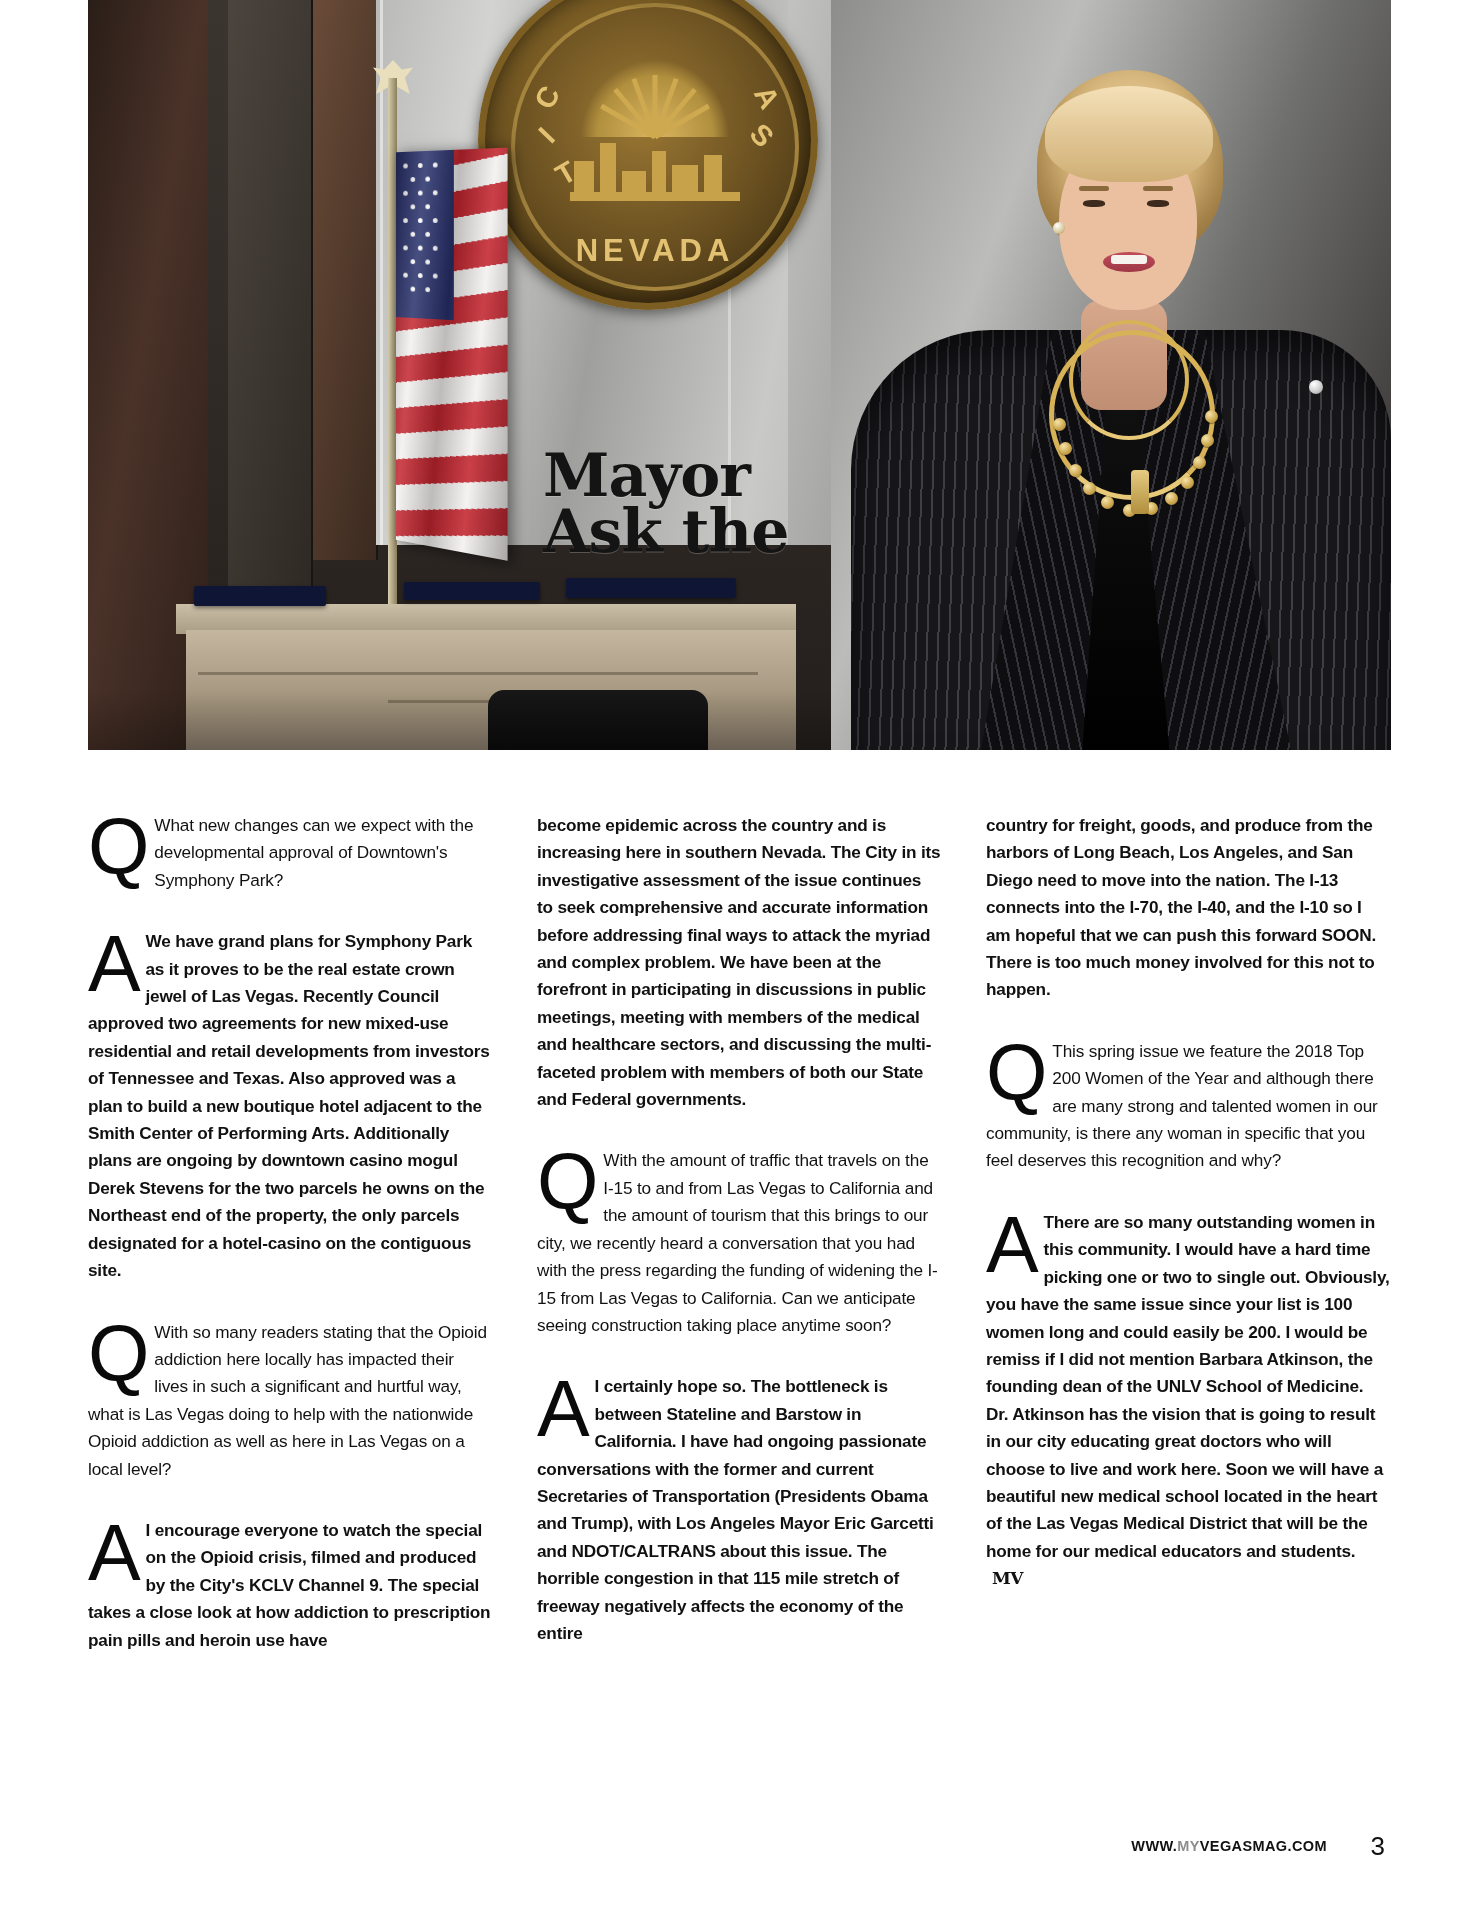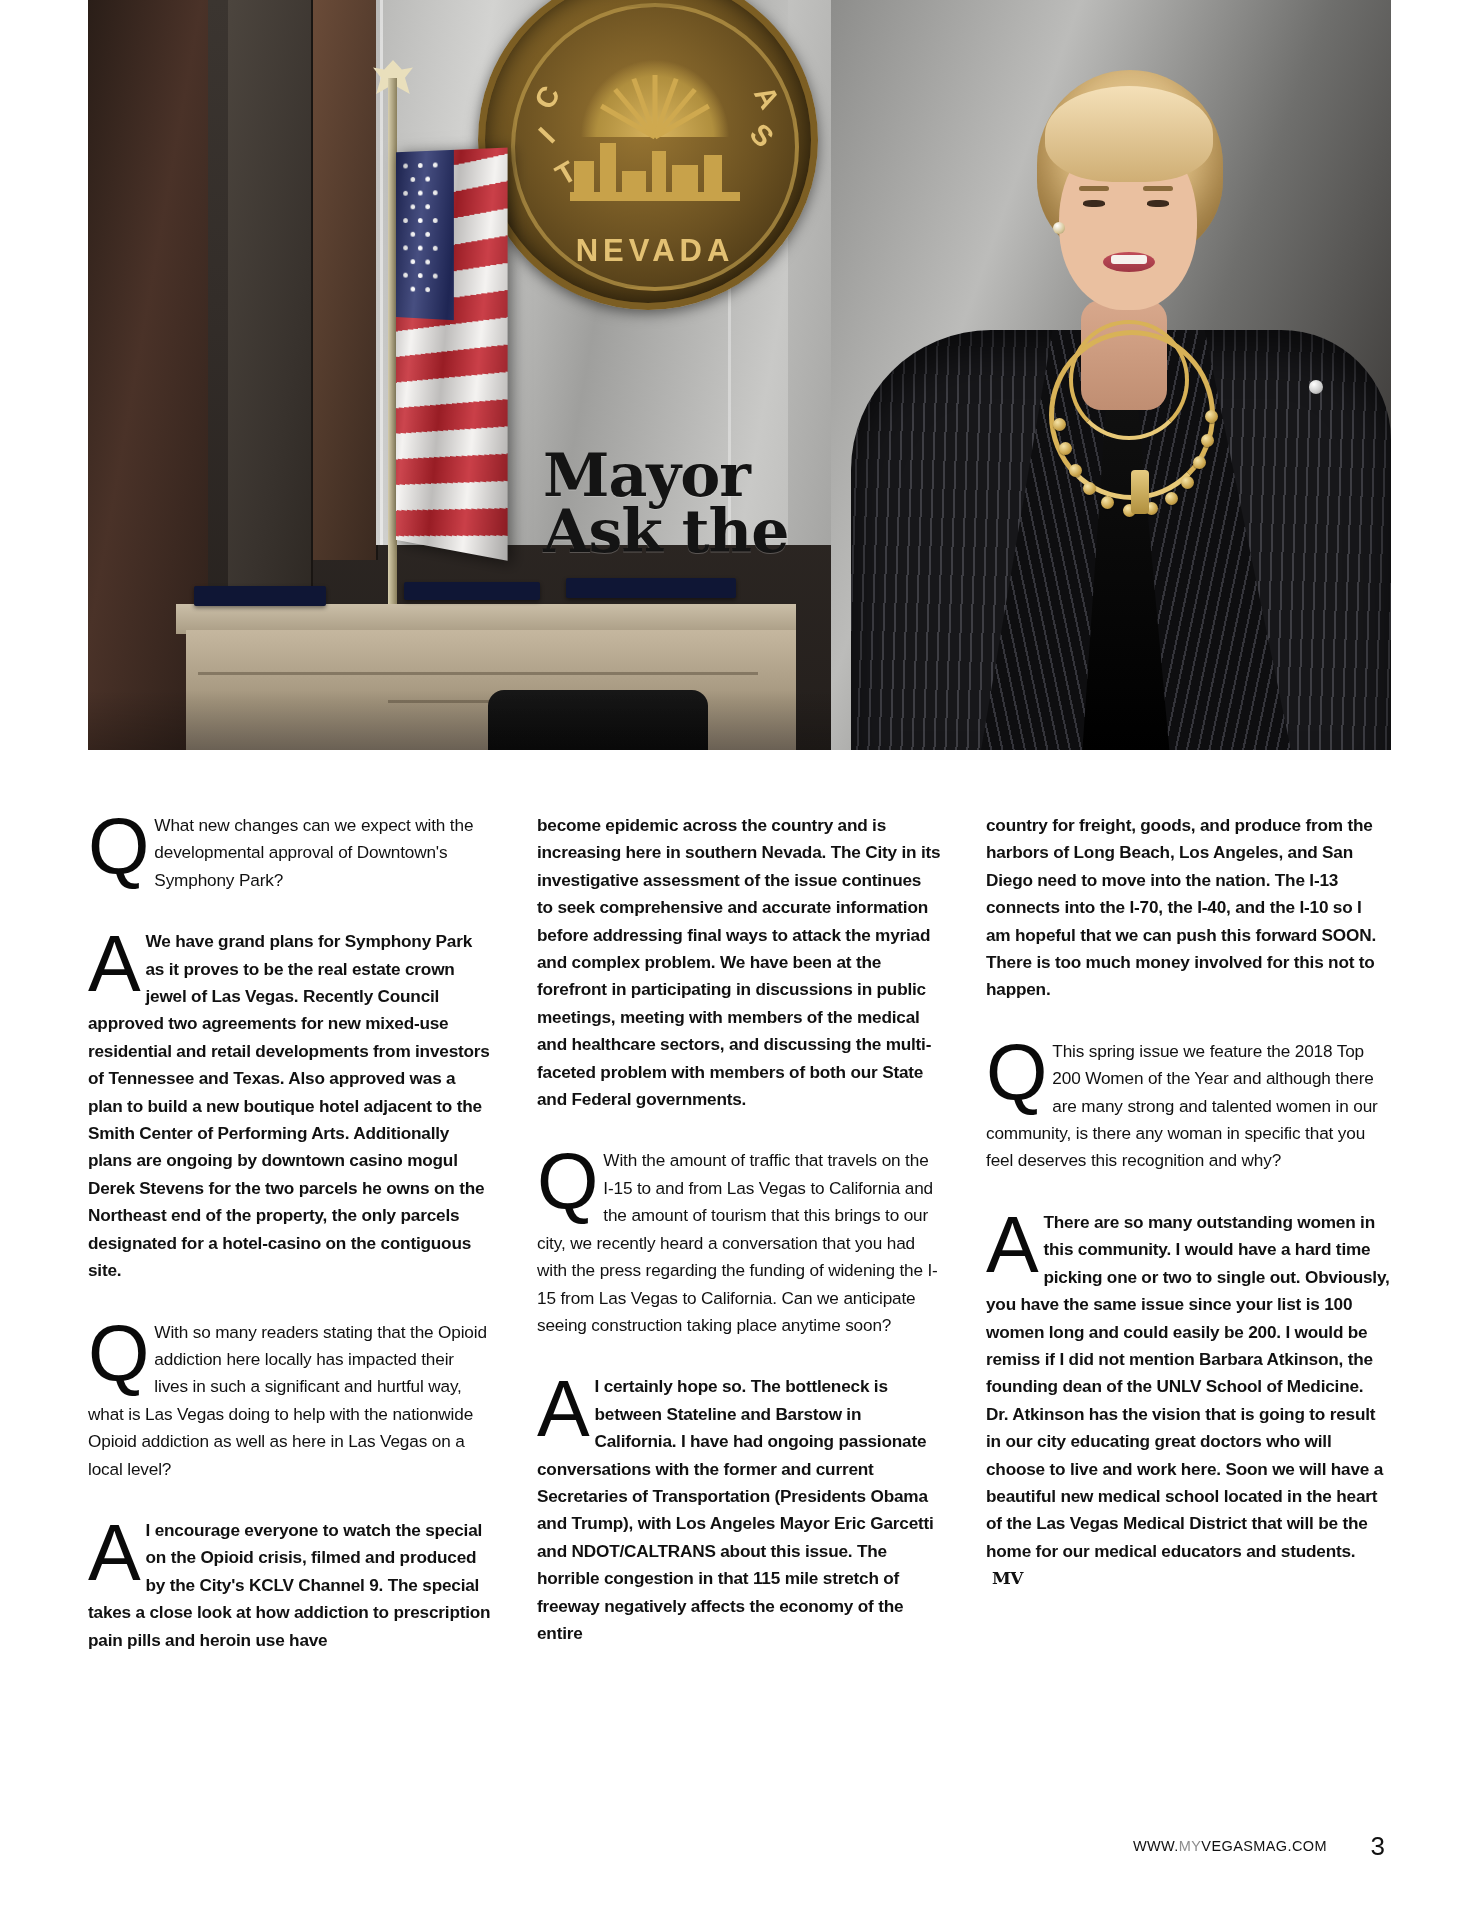--- a/index.html
+++ b/index.html
@@ -306,21 +306,21 @@
   }
 
   
   .footer {
     position:absolute;
     left:0; top:1838px; width:1479px;
     height:40px;
   }
   .footer-url {
     position:absolute; right:152px; top:0;
-    font-size:14.5px; font-weight:normal;
+    font-size:14.5px; font-weight:bold;
     letter-spacing:0.4px;
     color:#111;
     font-family:"Liberation Sans", sans-serif;
     margin-left:8px;
   }
   .footer-url .my { color:#8d8d8d; }
   .footer-page {
     position:absolute; right:94px; top:-7px;
     font-size:26px; color:#111;
     font-family:"Liberation Sans", sans-serif;

